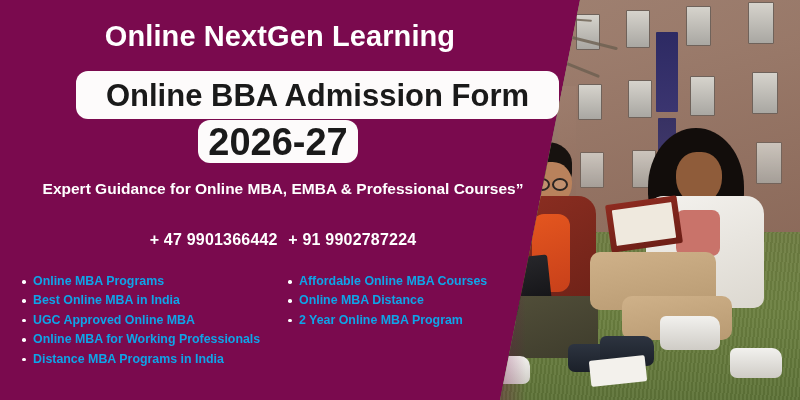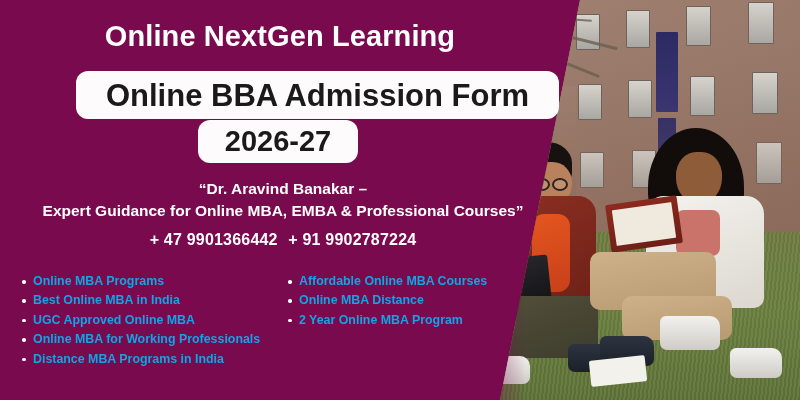--- a/index.html
+++ b/index.html
@@ -126,21 +126,21 @@
     text-align:center;
     line-height:1;
   }
   #box-form {
     left:40px; top:71px; width:483px; height:48px;
     font-size:31px;
     margin-left:36px;
   }
   #box-year {
     left:198px; top:120px; width:160px; height:43px;
-    font-size:29px;
+    font-size:38px;
   }
 
   #quote {
     position:absolute;
     top:178px; left:0; width:566px;
     text-align:center;
     color:#ffffff;
     font-weight:bold;
     font-size:15.5px;
     line-height:1.45;
@@ -254,21 +254,20 @@
 
     <div class="white-box" id="box-form">
       <span>Online BBA Admission Form</span>
     </div>
 
     <div class="white-box" id="box-year">
       <span>2026-27</span>
     </div>
 
     <div id="quote">
-      <div class="q-line1">“Dr. Aravind Banakar –</div>
       <div class="q-line2">Expert Guidance for Online MBA, EMBA &amp; Professional Courses”</div>
     </div>
 
     <div id="phones">
       <span>+ 47 9901366442</span>
       <span>+ 91 9902787224</span>
     </div>
 
     <ul class="bullets" id="bullets-left">
       <li>Online MBA Programs</li>

